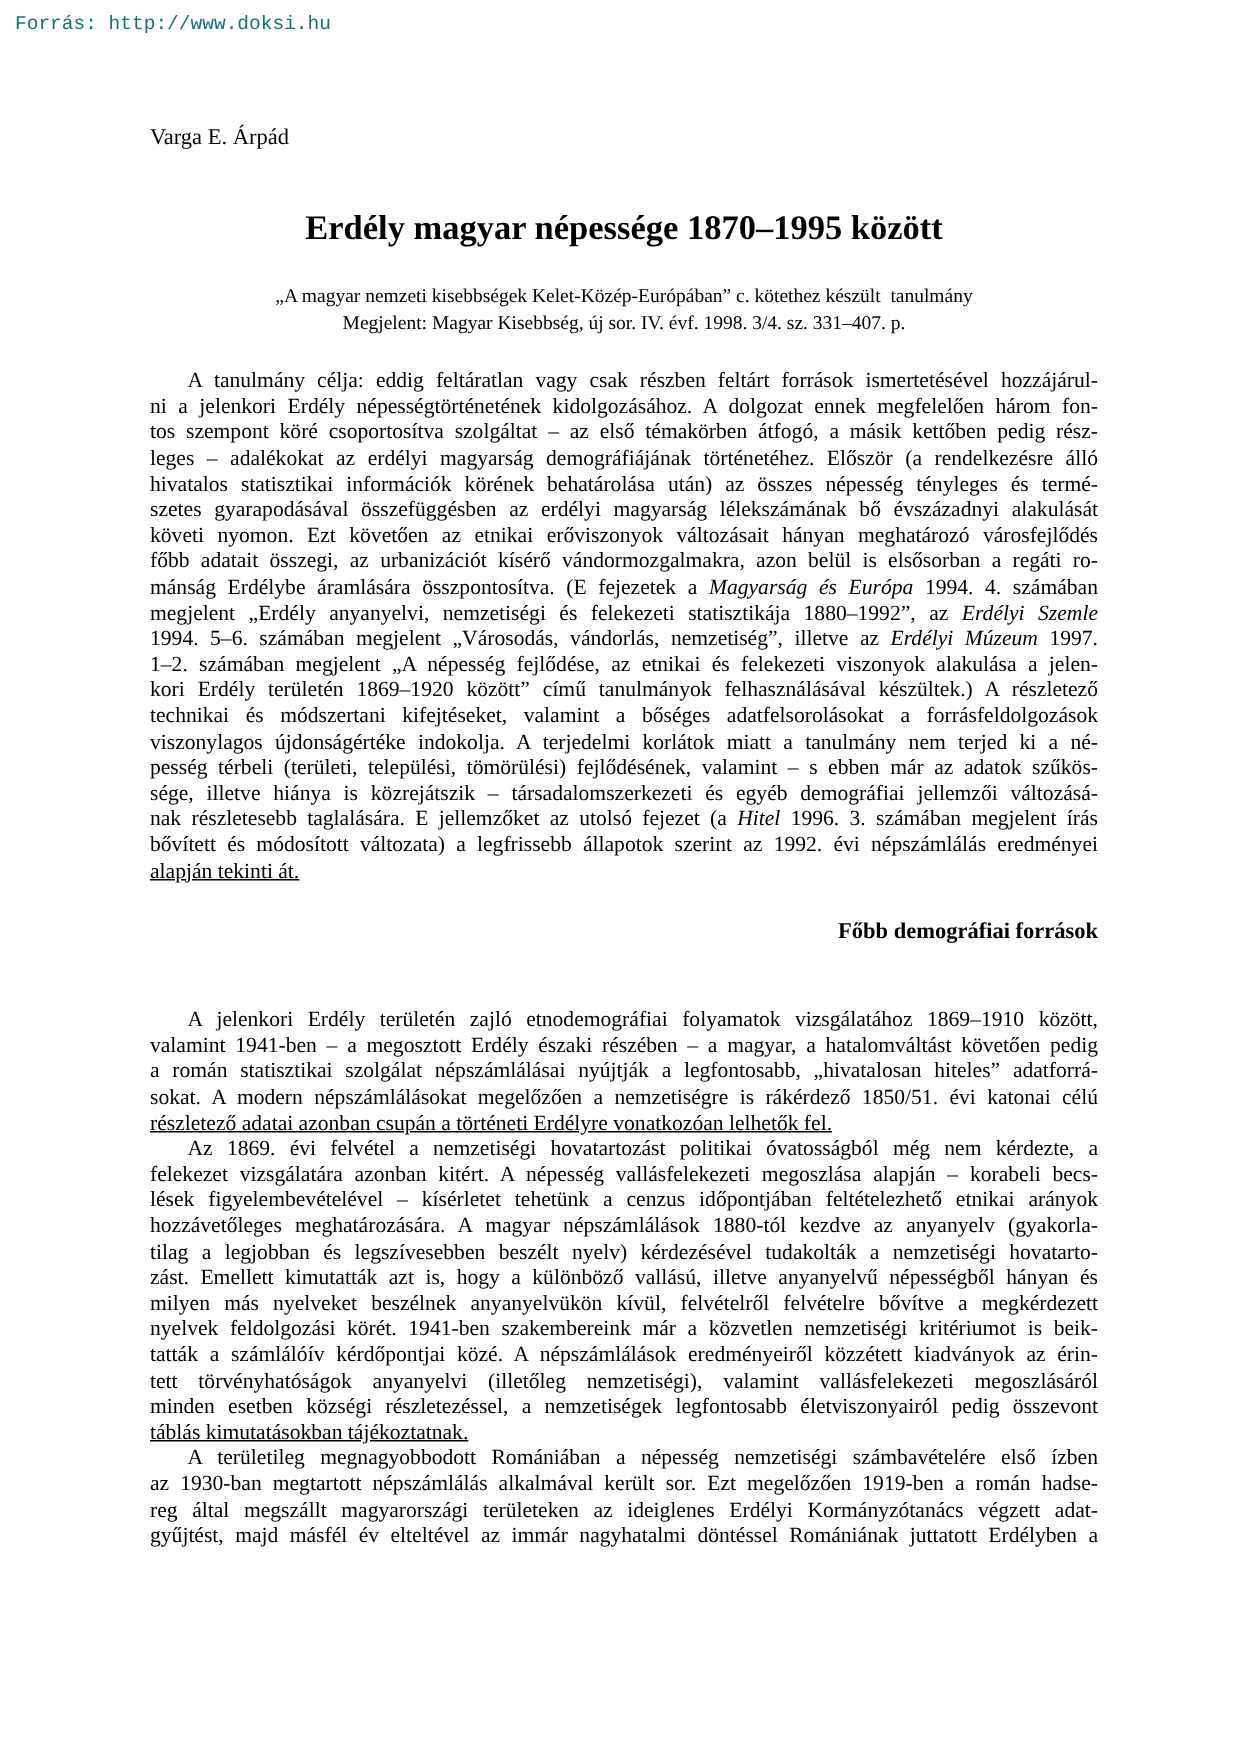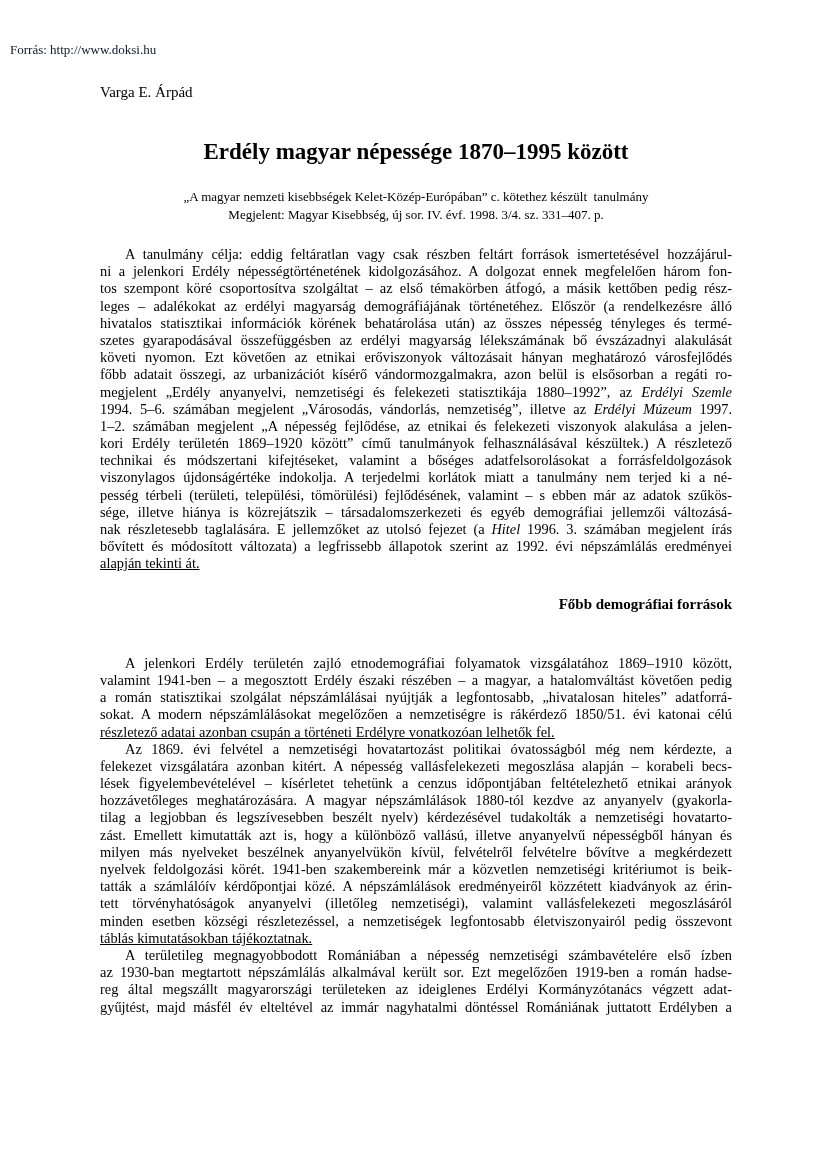--- a/index.html
+++ b/index.html
@@ -13,24 +13,23 @@
     height: 1170px;
     background: #ffffff;
     color: #000000;
     font-family: "Liberation Serif", "DejaVu Serif", serif;
     overflow: hidden;
   }
   .source-header {
     position: absolute;
     left: 10px;
     top: 8px;
-    font-family: Liberation Serif, serif;
+    font-family: Liberation Mono, monospace;
     font-size: 13px;
-    color: #0f172a;
-    margin-top: 34px;
+    color: #0f766e;
   }
   .author {
     position: absolute;
     left: 100px;
     top: 84px;
     font-size: 15px;
   }
   .title-block {
     position: absolute;
     left: 100px;
@@ -91,20 +90,21 @@
     <div id="intro-paragraphs">
         <div class="paragraph">
           <div class="line first">A tanulmány célja: eddig feltáratlan vagy csak részben feltárt források ismertetésével hozzájárul-</div>
           <div class="line">ni a jelenkori Erdély népességtörténetének kidolgozásához. A dolgozat ennek megfelelően három fon-</div>
           <div class="line">tos szempont köré csoportosítva szolgáltat – az első témakörben átfogó, a másik kettőben pedig rész-</div>
           <div class="line">leges – adalékokat az erdélyi magyarság demográfiájának történetéhez. Először (a rendelkezésre álló</div>
           <div class="line">hivatalos statisztikai információk körének behatárolása után) az összes népesség tényleges és termé-</div>
           <div class="line">szetes gyarapodásával összefüggésben az erdélyi magyarság lélekszámának bő évszázadnyi alakulását</div>
           <div class="line">követi nyomon. Ezt követően az etnikai erőviszonyok változásait hányan meghatározó városfejlődés</div>
           <div class="line">főbb adatait összegi, az urbanizációt kísérő vándormozgalmakra, azon belül is elsősorban a regáti ro-</div>
+          <div class="line">mánság Erdélybe áramlására összpontosítva. (E fejezetek a <i>Magyarság és Európa</i> 1994. 4. számában</div>
           <div class="line">megjelent „Erdély anyanyelvi, nemzetiségi és felekezeti statisztikája 1880–1992”, az <i>Erdélyi Szemle</i></div>
           <div class="line">1994. 5–6. számában megjelent „Városodás, vándorlás, nemzetiség”, illetve az <i>Erdélyi Múzeum</i> 1997.</div>
           <div class="line">1–2. számában megjelent „A népesség fejlődése, az etnikai és felekezeti viszonyok alakulása a jelen-</div>
           <div class="line">kori Erdély területén 1869–1920 között” című tanulmányok felhasználásával készültek.) A részletező</div>
           <div class="line">technikai és módszertani kifejtéseket, valamint a bőséges adatfelsorolásokat a forrásfeldolgozások</div>
           <div class="line">viszonylagos újdonságértéke indokolja. A terjedelmi korlátok miatt a tanulmány nem terjed ki a né-</div>
           <div class="line">pesség térbeli (területi, települési, tömörülési) fejlődésének, valamint – s ebben már az adatok szűkös-</div>
           <div class="line">sége, illetve hiánya is közrejátszik – társadalomszerkezeti és egyéb demográfiai jellemzői változásá-</div>
           <div class="line">nak részletesebb taglalására. E jellemzőket az utolsó fejezet (a <i>Hitel</i> 1996. 3. számában megjelent írás</div>
           <div class="line">bővített és módosított változata) a legfrissebb állapotok szerint az 1992. évi népszámlálás eredményei</div>

